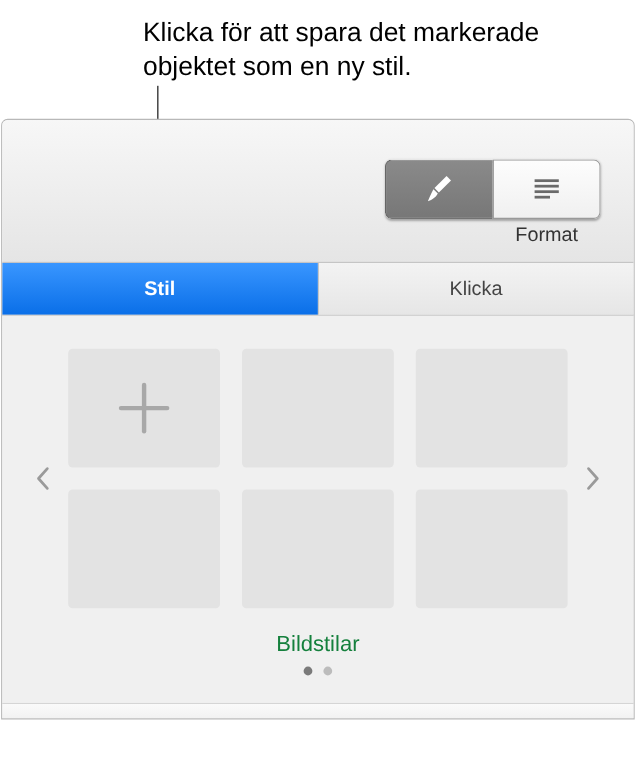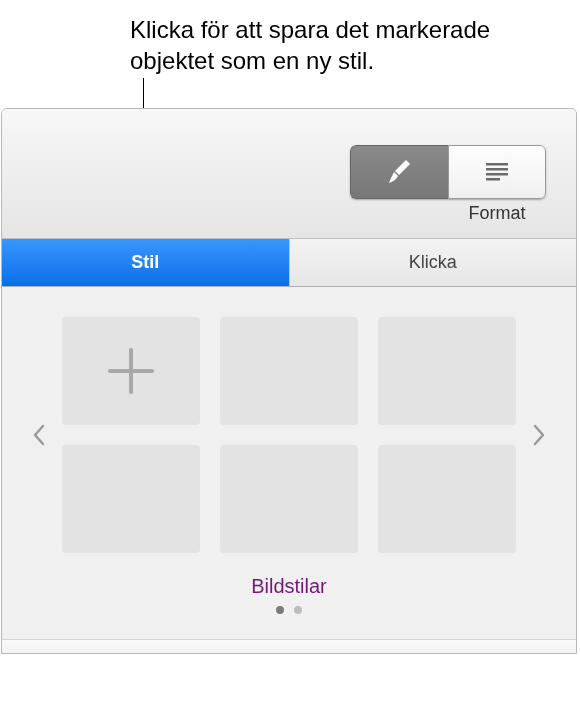--- a/index.html
+++ b/index.html
@@ -171,21 +171,21 @@
     .plus-sign::after {
       top: 50%;
       left: 0;
       transform: translateY(-50%);
       height: 4px;
       width: 100%;
     }
     .styles-label {
       text-align: center;
       font-size: 20px;
-      color: #701a75;
+      color: #15803d;
       margin-top: 22px;
     }
     .page-dots {
       display: flex;
       justify-content: center;
       gap: 10px;
       margin-top: 8px;
     }
     .dot {
       width: 8px;

